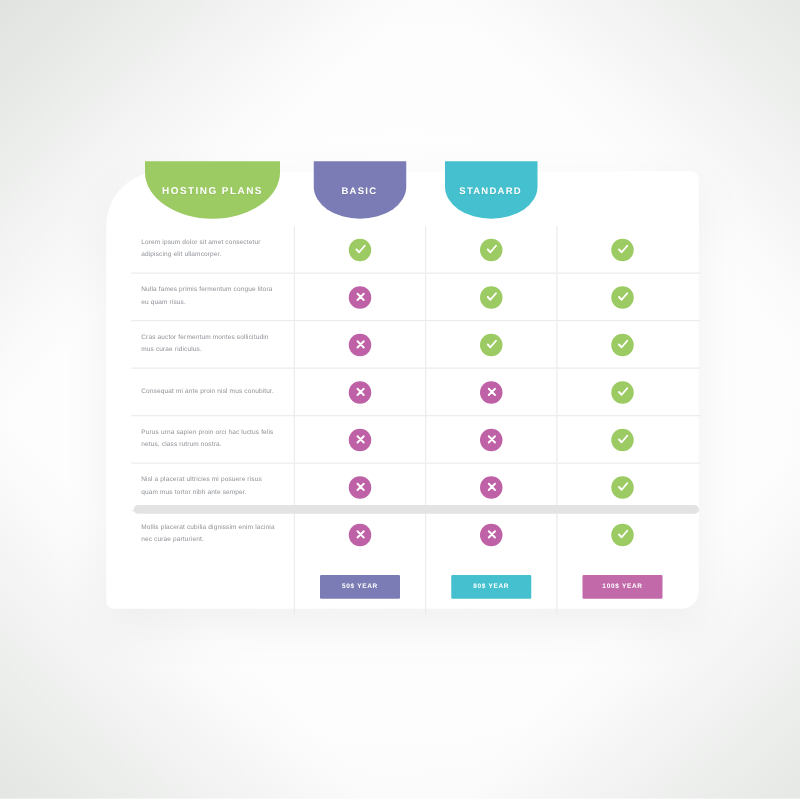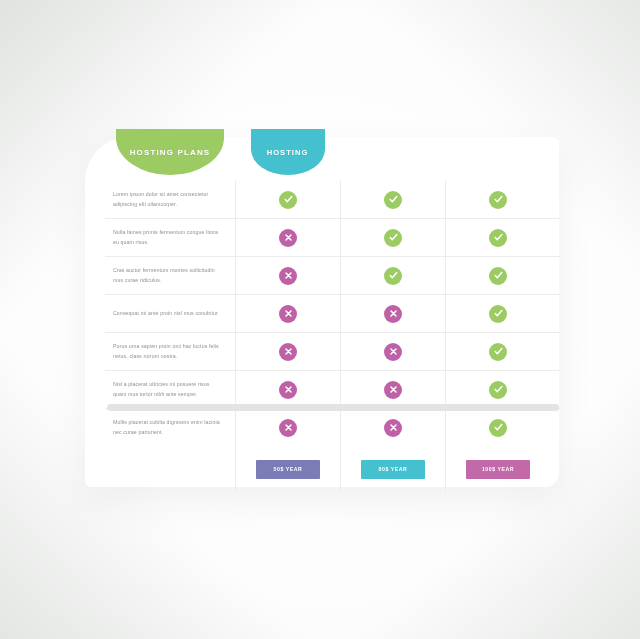--- a/index.html
+++ b/index.html
@@ -195,24 +195,29 @@
 
   <div id="table">
 
     <div class="row hdr-row">
       <div class="hdr-cell c-feature">
         <div class="dome wide" style="background:#9ccb63">
           <span>HOSTING PLANS</span>
         </div>
       </div>
 
+      <div class="hdr-cell c-plan">
+        <div class="dome narrow" style="background:#7b7cb5">
+          <span>BASIC</span>
+        </div>
+      </div>
 
       <div class="hdr-cell c-plan">
         <div class="dome narrow" style="background:#45c0ce">
-          <span>HOSTING</span>
+          <span>STANDARD</span>
         </div>
       </div>
 
     </div>
 
     <div id="feature-rows">
         <div class="f-row first">
           <div class="f-text">Lorem ipsum dolor sit amet consectetur adipiscing elit ullamcorper.</div>
           <div class="f-cell">
             <span class="icon yes">

